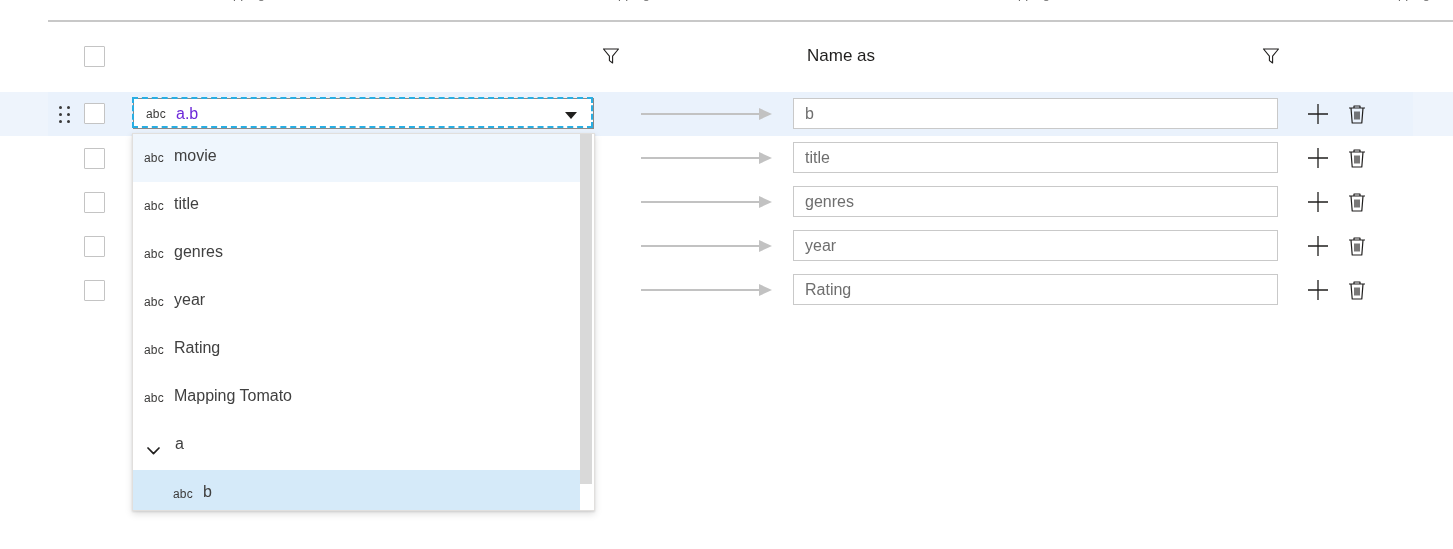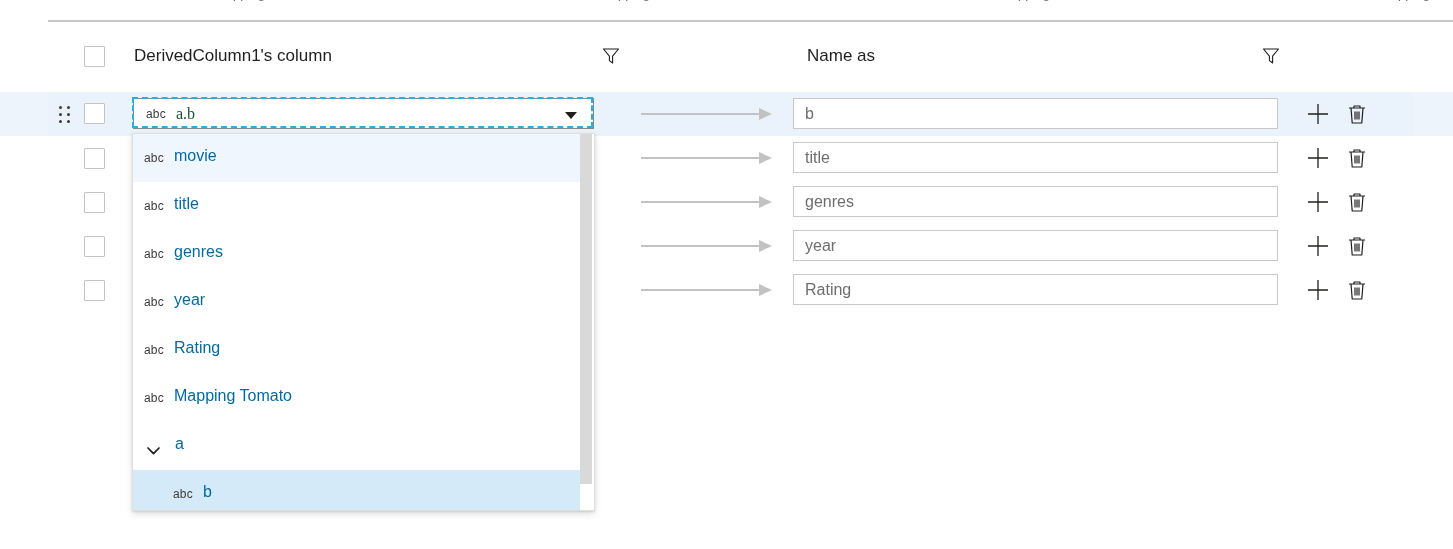--- a/index.html
+++ b/index.html
@@ -128,22 +128,21 @@
     position: absolute;
     left: 12px; top: 8px;
     font-size: 12px;
     color: #3b3a39;
     letter-spacing: 0.2px;
   }
   .combo .val {
     position: absolute;
     left: 42px; top: 6px;
     font-size: 16px;
-    color: #14532d;
-    font-family: Liberation Serif, serif;
+    color: #6d28d9;
   }
   .combo .caret {
     position: absolute;
     right: 16px; top: 13px;
     width: 0; height: 0;
     border-left: 6px solid transparent;
     border-right: 6px solid transparent;
     border-top: 7px solid #201f1e;
   }
 
@@ -220,21 +219,21 @@
     position: absolute;
     left: 11px; top: 17px;
     font-size: 12px;
     color: #3b3a39;
     letter-spacing: 0.2px;
   }
   .dd-item .txt {
     position: absolute;
     left: 41px; top: 13px;
     font-size: 16px;
-    color: #0369a1;
+    color: #404040;
   }
   .dd-item.group .chev {
     position: absolute;
     left: 14px; top: 19px;
     width: 13px; height: 8px;
   }
   .dd-item.group .txt { left: 42px; }
   .dd-item.child .abc { left: 40px; }
   .dd-item.child .txt { left: 70px; }
 
@@ -262,21 +261,20 @@
       <div class="tc-text" style="left:215px">Mapping</div>
       <div class="tc-text" style="left:600px">Mapping</div>
       <div class="tc-text" style="left:1000px">Mapping</div>
       <div class="tc-text" style="left:1380px">Mapping</div>
     </div>
   </div>
 
   <div class="top-divider"></div>
 
   <div class="hdr-check"></div>
-  <div class="hdr-label c1">DerivedColumn1's column</div>
   <div class="hdr-label c2">Name as</div>
 
   <div class="funnel f1">
     <svg width="20" height="20" viewBox="0 0 20 20">
       <path d="M2.5 3 H17.5 L11.6 10.2 V17 L8.4 14.6 V10.2 Z" fill="none" stroke="#201f1e" stroke-width="1.1" stroke-linejoin="round"></path>
     </svg>
   </div>
   <div class="funnel f2">
     <svg width="20" height="20" viewBox="0 0 20 20">
       <path d="M2.5 3 H17.5 L11.6 10.2 V17 L8.4 14.6 V10.2 Z" fill="none" stroke="#201f1e" stroke-width="1.1" stroke-linejoin="round"></path>

